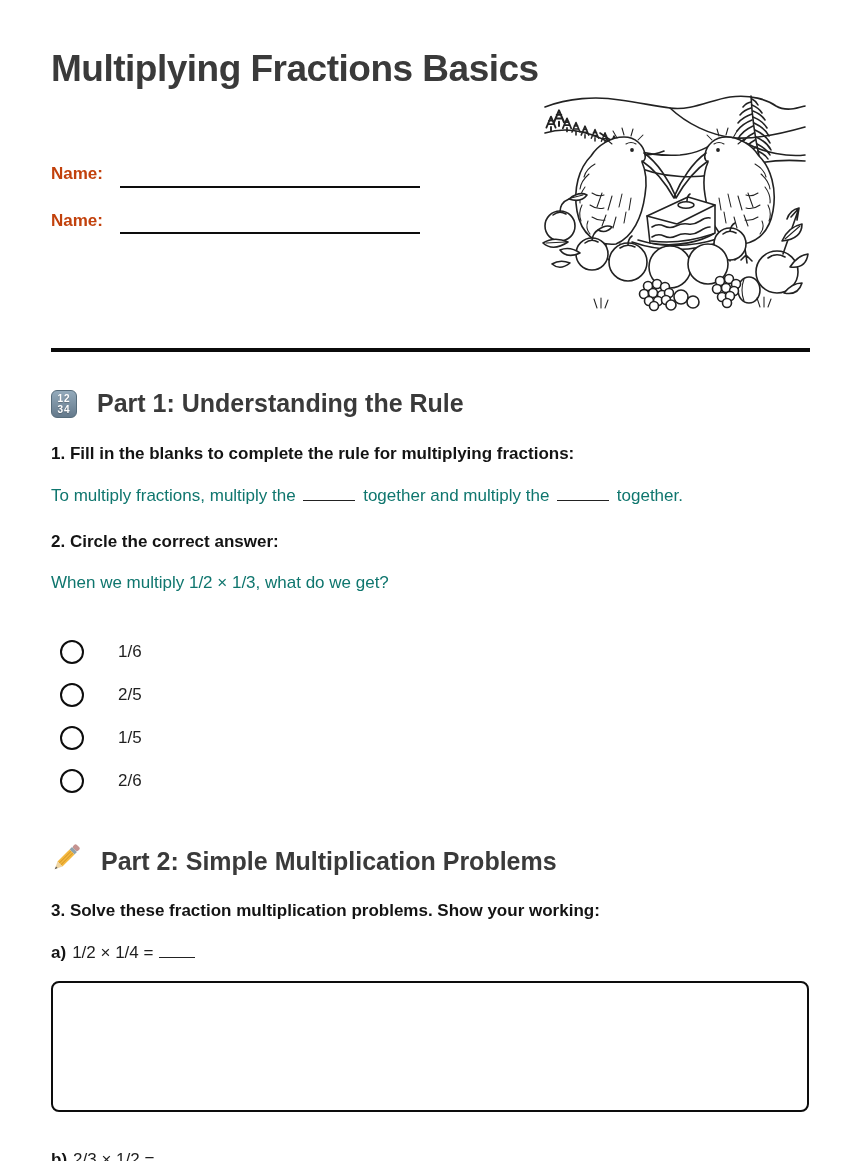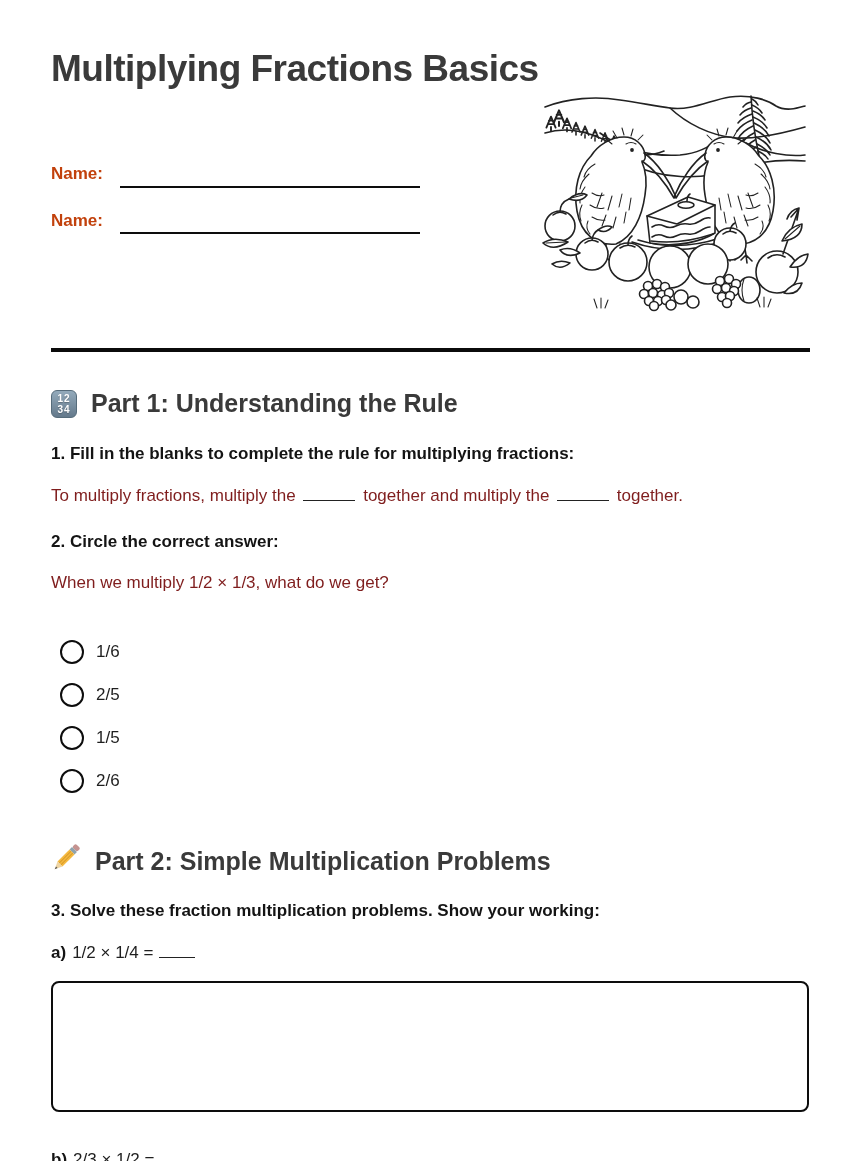--- a/index.html
+++ b/index.html
@@ -13,47 +13,47 @@
   .name-label{top:164px;}
   .date-label{top:211px;}
   .fill-line{position:absolute;left:120px;width:300px;height:0;border-bottom:2px solid #0d0d0d;}
   .name-line{top:186px;}
   .date-line{top:232px;}
 
   .illustration{position:absolute;left:540px;top:93px;width:270px;height:222px;}
 
   .divider{position:absolute;left:51px;top:348px;width:759px;height:4px;background:#0b0b0b;}
 
-  .part-heading{position:absolute;left:51px;display:flex;align-items:center;gap:14px;
+  .part-heading{position:absolute;left:51px;display:flex;align-items:center;gap:20px;
                 font-size:25px;font-weight:700;color:#3a3a3a;}
   .part1-heading{top:389px;}
   .part2-heading{top:844px;text-align:right;}
 
   .numbers-emoji{width:24px;height:26px;border-radius:6px;flex:0 0 24px;
      background:linear-gradient(#93aabb,#64798b);border:1px solid #55males6a78;
      border:1px solid #566c7b;color:#fff;font-size:10px;font-weight:700;line-height:11px;
      display:flex;flex-direction:column;align-items:center;justify-content:center;
      letter-spacing:1px;text-shadow:0 1px 1px rgba(0,0,0,.25);}
   .pencil-emoji{width:30px;height:34px;flex:0 0 30px;}
 
   .q-bold{position:absolute;left:51px;font-size:17px;font-weight:700;color:#141414;}
   .q1{top:444px;}
   .q2{top:532px;}
   .q3{top:901px;}
-  .q-text{position:absolute;left:51px;font-size:17px;color:#7f1d1d;}
+  .q-text{position:absolute;left:51px;font-size:17px;color:#0f766e;}
   .rule{top:486px;width:720px;}
   .prompt{top:573px;}
 
   .blank{display:inline-block;width:52px;height:13px;border-bottom:1.7px solid #222;margin:0 3px;}
   .short-blank{display:inline-block;width:36px;height:12px;border-bottom:1.7px solid #222;margin-left:6px;}
 
   .options{position:absolute;left:60px;top:640px;}
   .option-row{display:flex;align-items:center;height:24px;margin-bottom:19px;}
   .radio{width:24px;height:24px;border:2.6px solid #0d0d0d;border-radius:50%;box-sizing:border-box;background:#fff;}
-  .option-label{margin-left:12px;font-size:17px;color:#1f1f1f;}
+  .option-label{margin-left:34px;font-size:17px;color:#1f1f1f;}
 
   .problem{position:absolute;left:51px;font-size:17px;color:#1f1f1f;}
   .problem .plabel{font-weight:700;color:#141414;margin-right:6px;}
   .problem-a{top:943px;}
   .problem-b{top:1134px;margin-top:16px;}
 
   .workbox{position:absolute;left:51px;top:981px;width:754px;height:127px;background:#fff;
            border:2.5px solid #0d0d0d;border-radius:8px;}
 
   svg .ln{stroke:#222;fill:none;stroke-width:1.6;stroke-linecap:round;stroke-linejoin:round;}

